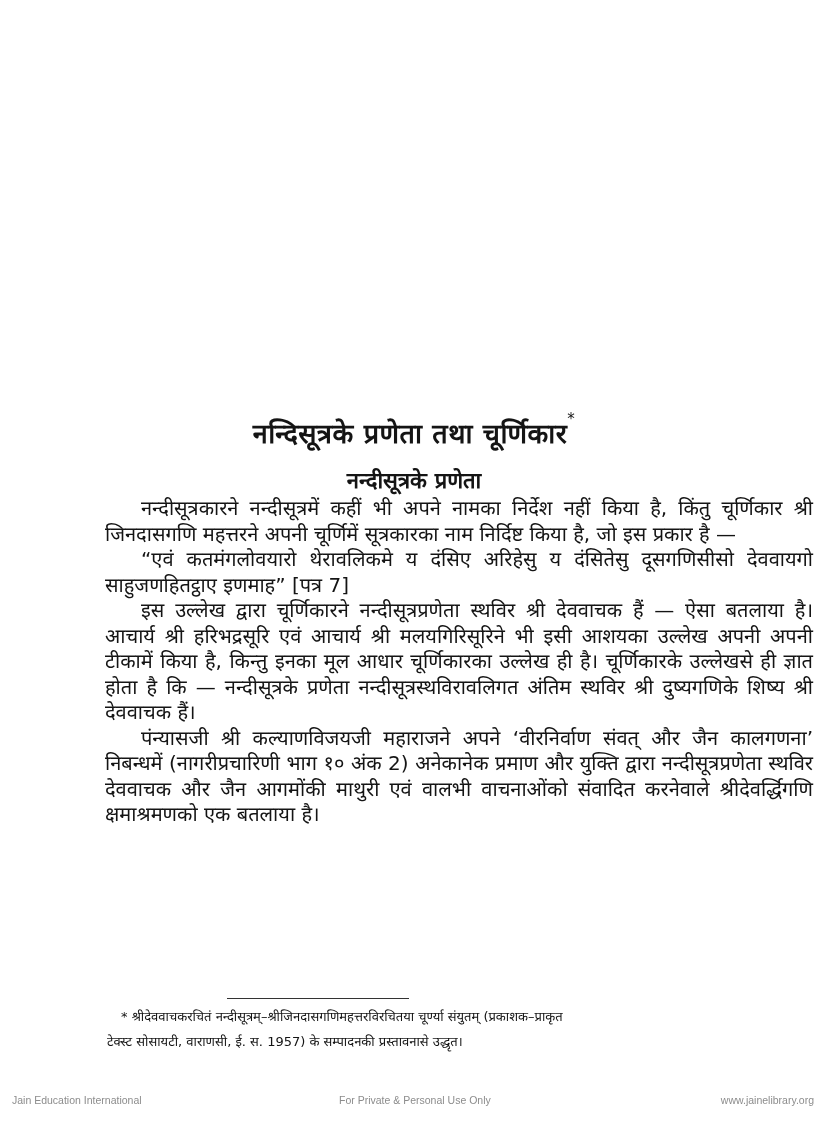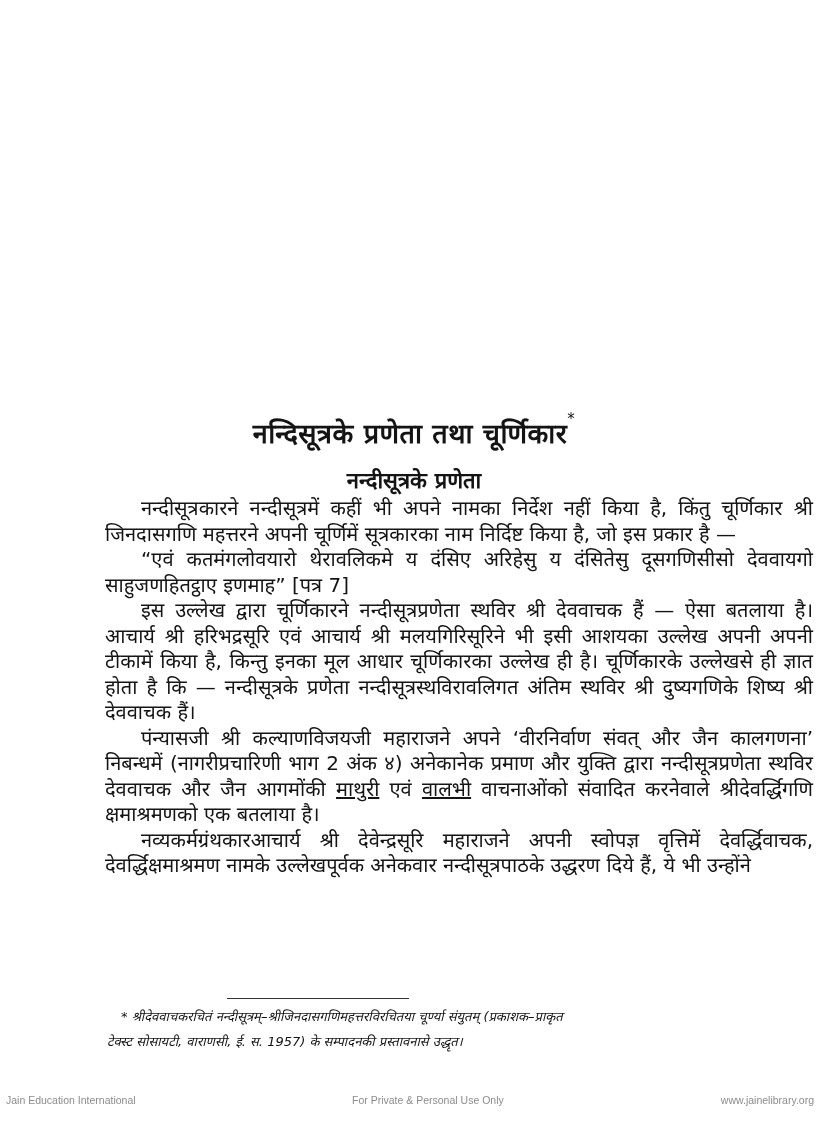--- a/index.html
+++ b/index.html
@@ -4,43 +4,42 @@
 <style>
   html, body { margin:0; padding:0; }
   body { width:828px; height:1122px; background:#ffffff; position:relative; overflow:hidden; color:#141414; font-family:"DejaVu Sans", sans-serif; }
   .page { position:absolute; left:0; top:0; width:828px; height:926px; }
   .title { position:absolute; left:0; width:828px; top:414px; text-align:center; font-size:27px; font-weight:bold; letter-spacing:0.5px; }
   .title sup { font-size:15px; font-weight:normal; vertical-align:top; position:relative; top:-4px; }
   .subtitle { position:absolute; left:0; width:828px; top:464px; text-align:center; font-size:22px; font-weight:bold; }
   .body { position:absolute; left:105px; width:708px; top:496px; font-size:20px; line-height:25.5px; }
   .body p { margin:0; text-align:justify; text-align-last:left; }
   .indent { text-indent:36px; }
-  .u { text-decoration:underline; }
+  .u { }
   .rule { position:absolute; left:227px; top:998px; width:182px; height:0; border-top:1.3px solid #333; }
   .foot { position:absolute; left:107px; width:706px; top:1004px; font-size:13px; line-height:25px; }
-  .foot p { margin:0;font-style:italic; }
+  .foot p { margin:0; }
   .wm { position:absolute; top:1094px; font-family:"Liberation Sans", sans-serif; font-size:10.5px; color:#8c8c8c; }
 </style>
 </head>
 <body>
 
 <div class="page">
   <div class="title"><span>नन्दिसूत्रके प्रणेता तथा चूर्णिकार</span><sup>*</sup></div>
   <div class="subtitle">नन्दीसूत्रके प्रणेता</div>
 
   <div class="body">
     <p class="indent">नन्दीसूत्रकारने नन्दीसूत्रमें कहीं भी अपने नामका निर्देश नहीं किया है, किंतु चूर्णिकार श्री जिनदासगणि महत्तरने अपनी चूर्णिमें सूत्रकारका नाम निर्दिष्ट किया है, जो इस प्रकार है —</p>
     <p class="indent">“एवं कतमंगलोवयारो थेरावलिकमे य दंसिए अरिहेसु य दंसितेसु दूसगणिसीसो देववायगो साहुजणहितट्ठाए इणमाह” [पत्र 7]</p>
     <p class="indent">इस उल्लेख द्वारा चूर्णिकारने नन्दीसूत्रप्रणेता स्थविर श्री देववाचक हैं — ऐसा बतलाया है। आचार्य श्री हरिभद्रसूरि एवं आचार्य श्री मलयगिरिसूरिने भी इसी आशयका उल्लेख अपनी अपनी टीकामें किया है, किन्तु इनका मूल आधार चूर्णिकारका उल्लेख ही है। चूर्णिकारके उल्लेखसे ही ज्ञात होता है कि — नन्दीसूत्रके प्रणेता नन्दीसूत्रस्थविरावलिगत अंतिम स्थविर श्री दुष्यगणिके शिष्य श्री देववाचक हैं।</p>
-    <p class="indent"><span>पंन्यासजी श्री कल्याणविजयजी महाराजने अपने ‘वीरनिर्वाण संवत् और जैन कालगणना’ निबन्धमें (नागरीप्रचारिणी भाग 2 अंक ४) अनेकानेक प्रमाण और युक्ति द्वारा नन्दीसूत्रप्रणेता स्थविर देववाचक और जैन आगमोंकी </span><span class="u">माथुरी</span><span> एवं </span><span class="u">वालभी</span><span> वाचनाओंको संवादित करनेवाले श्रीदेवर्द्धिगणि क्षमाश्रमणको एक बतलाया है।</span></p>
-    <p class="indent">नव्यकर्मग्रंथकारआचार्य श्री देवेन्द्रसूरि महाराजने अपनी स्वोपज्ञ वृत्तिमें देवर्द्धिवाचक, देवर्द्धिक्षमाश्रमण नामके उल्लेखपूर्वक अनेकवार नन्दीसूत्रपाठके उद्धरण दिये हैं, ये भी उन्होंने</p>
+    <p class="indent"><span>पंन्यासजी श्री कल्याणविजयजी महाराजने अपने ‘वीरनिर्वाण संवत् और जैन कालगणना’ निबन्धमें (नागरीप्रचारिणी भाग १० अंक 2) अनेकानेक प्रमाण और युक्ति द्वारा नन्दीसूत्रप्रणेता स्थविर देववाचक और जैन आगमोंकी </span><span class="u">माथुरी</span><span> एवं </span><span class="u">वालभी</span><span> वाचनाओंको संवादित करनेवाले श्रीदेवर्द्धिगणि क्षमाश्रमणको एक बतलाया है।</span></p>
   </div>
 
   <div class="rule"></div>
   <div class="foot">
     <p style="text-indent:14px">* श्रीदेववाचकरचितं नन्दीसूत्रम्–श्रीजिनदासगणिमहत्तरविरचितया चूर्ण्या संयुतम् (प्रकाशक–प्राकृत</p>
     <p>टेक्स्ट सोसायटी, वाराणसी, ई. स. 1957) के सम्पादनकी प्रस्तावनासे उद्धृत।</p>
   </div>
 
-  <div class="wm" style="left:6px">Jain Education International</div>
-  <div class="wm" style="left:352px">For Private &amp; Personal Use Only</div>
+  <div class="wm" style="left:12px">Jain Education International</div>
+  <div class="wm" style="left:339px">For Private &amp; Personal Use Only</div>
   <div class="wm" style="right:14px">www.jainelibrary.org</div>
 </div>
 
 </body></html>

